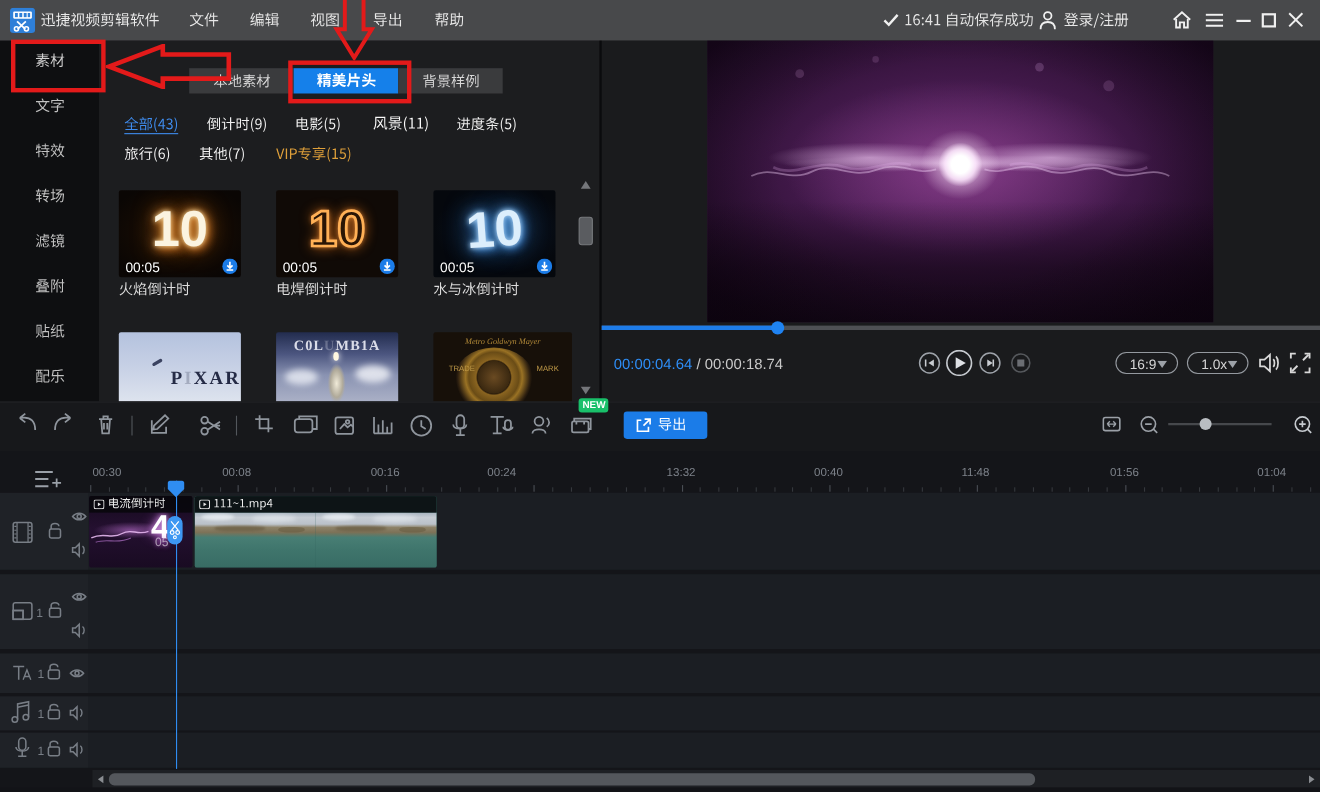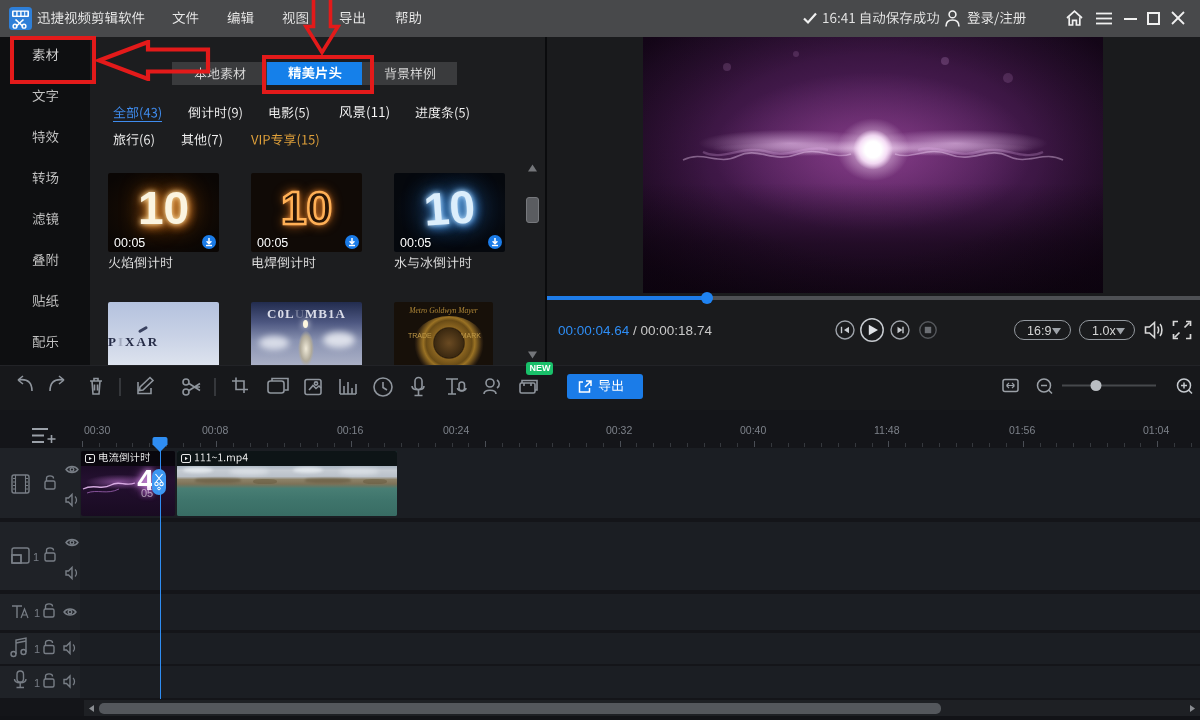--- a/index.html
+++ b/index.html
@@ -224,31 +224,31 @@
     <svg width="65" height="15" viewBox="0 -11.44 65 15">
       <path d="M5.9 -5.3V-3.4H2.7V-5.3ZM6.9 -5.3H10.2V-3.4H6.9ZM5.9 -6.2H2.7V-8.1H5.9ZM6.9 -6.2V-8.1H10.2V-6.2ZM1.6 -9V-1.7H2.7V-2.5H5.9V-1.1C5.9 0.4 6.3 0.8 7.8 0.8C8.1 0.8 10.3 0.8 10.6 0.8C12 0.8 12.3 0.1 12.5 -1.8C12.2 -1.9 11.8 -2.1 11.5 -2.3C11.4 -0.6 11.3 -0.2 10.6 -0.2C10.1 -0.2 8.2 -0.2 7.8 -0.2C7 -0.2 6.9 -0.3 6.9 -1.1V-2.5H11.2V-9H6.9V-10.9H5.9V-9Z M14.1 -8.3C14 -7.2 13.8 -5.9 13.5 -5.1L14.2 -4.8C14.6 -5.7 14.8 -7.1 14.8 -8.2ZM17.5 -8.6C17.3 -7.8 16.8 -6.7 16.5 -5.9L17.1 -5.7C17.5 -6.3 17.9 -7.4 18.3 -8.3ZM19.6 -7.8H23.8V-6.7H19.6ZM19.6 -9.6H23.8V-8.6H19.6ZM18.7 -10.4V-5.9H24.8V-10.4ZM15.4 -10.9V-6.4C15.4 -4 15.2 -1.5 13.5 0.4C13.7 0.5 14 0.9 14.2 1.1C15.1 0.1 15.7 -1.1 16 -2.4C16.5 -1.7 17.1 -0.8 17.3 -0.4L18 -1.1C17.7 -1.4 16.7 -2.9 16.2 -3.4C16.4 -4.4 16.4 -5.4 16.4 -6.4V-10.9ZM17.9 -2.6V-1.8H21.2V1H22.2V-1.8H25.5V-2.6H22.2V-4.1H25.1V-5H18.4V-4.1H21.2V-2.6Z M35.2 -9.9V-2.2H36.1V-9.9ZM37.1 -10.6V-0.4C37.1 -0.2 37 -0.1 36.8 -0.1C36.5 -0.1 35.8 -0.1 35 -0.1C35.1 0.1 35.3 0.5 35.3 0.8C36.4 0.8 37 0.8 37.4 0.6C37.8 0.5 38 0.2 38 -0.4V-10.6ZM32.7 -8.2C32.9 -7.9 33.1 -7.5 33.3 -7.1L30.9 -6.8C31.3 -7.5 31.8 -8.3 32.1 -9.2H34.6V-10H29.8V-9.2H31.1C30.8 -8.2 30.3 -7.4 30.1 -7.1C30 -6.8 29.8 -6.6 29.6 -6.6C29.7 -6.3 29.9 -5.9 29.9 -5.7C30.2 -5.8 30.6 -5.9 33.7 -6.4C33.9 -6.1 34 -5.8 34.1 -5.5L34.9 -5.9C34.6 -6.6 34 -7.7 33.4 -8.5ZM28.9 -10.9C28.3 -8.9 27.3 -6.9 26.2 -5.6C26.4 -5.3 26.7 -4.8 26.7 -4.5C27.1 -5 27.5 -5.6 27.9 -6.2V1H28.8V-8C29.2 -8.8 29.5 -9.7 29.8 -10.6ZM29.3 -0.9 29.4 0C30.9 -0.3 32.8 -0.7 34.7 -1.1L34.7 -1.9L32.4 -1.4V-3.3H34.5V-4.1H32.4V-5.6H31.5V-4.1H29.6V-3.3H31.5V-1.3Z M40.8 -10.1C41.5 -9.5 42.4 -8.6 42.8 -8L43.5 -8.7C43.1 -9.3 42.1 -10.1 41.4 -10.7ZM39.6 -6.8V-5.9H41.7V-1.2C41.7 -0.7 41.3 -0.3 41 -0.1C41.2 0.1 41.5 0.5 41.5 0.8C41.8 0.5 42.1 0.2 44.6 -1.5C44.5 -1.7 44.3 -2.1 44.3 -2.4L42.7 -1.3V-6.8ZM47.1 -10.9V-6.6H43.8V-5.6H47.1V1H48.2V-5.6H51.5V-6.6H48.2V-10.9Z M58.2 -5.9C58.9 -4.9 59.7 -3.5 60.2 -2.7L61 -3.2C60.6 -4 59.7 -5.3 59 -6.3ZM56.2 -5.2V-2.3H54V-5.2ZM56.2 -6.1H54V-8.9H56.2ZM53.1 -9.8V-0.3H54V-1.4H57.1V-9.8ZM61.9 -10.9V-8.3H57.7V-7.4H61.9V-0.4C61.9 -0.2 61.8 -0.1 61.6 -0.1C61.3 -0.1 60.3 -0.1 59.3 -0.1C59.4 0.2 59.6 0.6 59.7 0.9C61 0.9 61.8 0.9 62.3 0.7C62.7 0.6 62.9 0.3 62.9 -0.4V-7.4H64.5V-8.3H62.9V-10.9Z" fill="#dcdcdc"></path>
     </svg>
   </div>
 <div style="position:absolute;left:394.0px;top:255.5px;width:78px;height:15px">
     <svg width="78" height="15" viewBox="0 -11.44 78 15">
       <path d="M0.9 -7.6V-6.6H4.1C3.5 -4 2.2 -2.1 0.5 -1C0.7 -0.8 1.1 -0.5 1.3 -0.2C3.1 -1.5 4.7 -4 5.3 -7.4L4.7 -7.6L4.5 -7.6ZM10.6 -8.5C10 -7.6 9 -6.4 8.1 -5.6C7.7 -6.3 7.3 -7 7 -7.7V-10.9H6V-0.3C6 -0.1 5.9 -0 5.7 0C5.5 0 4.8 0 4.1 -0C4.2 0.3 4.4 0.8 4.5 1.1C5.5 1.1 6.1 1 6.5 0.8C6.9 0.7 7 0.4 7 -0.3V-5.8C8.2 -3.4 9.9 -1.4 11.9 -0.3C12.1 -0.6 12.4 -1 12.7 -1.2C11.1 -1.9 9.7 -3.3 8.6 -4.9C9.5 -5.7 10.6 -6.9 11.5 -7.9Z M13.7 -3.1V-2.2H21.9V-3.1ZM16.4 -10.6C16.1 -8.8 15.5 -6.4 15.1 -4.9L16 -4.9H16.2H23.5C23.2 -1.9 22.9 -0.6 22.4 -0.2C22.2 -0.1 22 -0 21.7 -0C21.3 -0 20.3 -0.1 19.3 -0.1C19.5 0.1 19.6 0.5 19.7 0.8C20.6 0.9 21.5 0.9 22 0.9C22.5 0.8 22.9 0.8 23.2 0.4C23.8 -0.1 24.2 -1.7 24.5 -5.4C24.6 -5.5 24.6 -5.8 24.6 -5.8H16.4C16.5 -6.6 16.7 -7.4 16.9 -8.2H24.4V-9.1H17.1L17.4 -10.5Z M26.5 -9.3C27.3 -8.8 28.3 -8 28.8 -7.5L29.4 -8.3C28.9 -8.8 27.9 -9.5 27.1 -10ZM26.5 -1.1 27.4 -0.5C28.1 -1.7 28.9 -3.2 29.5 -4.5L28.8 -5.1C28.1 -3.7 27.2 -2.1 26.5 -1.1ZM29.6 -7.6V-6.6H32C31.5 -4.2 30.4 -2.2 29 -1.2C29.2 -1 29.5 -0.7 29.6 -0.4C31.3 -1.7 32.6 -4.2 33 -7.4L32.4 -7.6L32.3 -7.6ZM37.4 -8.3C36.8 -7.6 36 -6.6 35.2 -5.9C34.9 -6.8 34.6 -7.7 34.5 -8.6V-10.9H33.4V-0.3C33.4 -0.1 33.4 0 33.2 0C33 0 32.3 0 31.6 0C31.7 0.3 31.9 0.7 31.9 1C32.9 1 33.5 1 33.9 0.8C34.3 0.6 34.5 0.3 34.5 -0.3V-5.9C35.2 -3.5 36.3 -1.6 38 -0.5C38.2 -0.8 38.5 -1.1 38.7 -1.3C37.3 -2.1 36.3 -3.4 35.5 -5.1C36.4 -5.8 37.5 -6.9 38.2 -7.8Z M48.2 -9.9V-2.2H49.1V-9.9ZM50.1 -10.6V-0.4C50.1 -0.2 50 -0.1 49.8 -0.1C49.5 -0.1 48.8 -0.1 48 -0.1C48.1 0.1 48.3 0.5 48.3 0.8C49.4 0.8 50 0.8 50.4 0.6C50.8 0.5 51 0.2 51 -0.4V-10.6ZM45.7 -8.2C45.9 -7.9 46.1 -7.5 46.3 -7.1L43.9 -6.8C44.3 -7.5 44.8 -8.3 45.1 -9.2H47.6V-10H42.8V-9.2H44.1C43.8 -8.2 43.3 -7.4 43.1 -7.1C43 -6.8 42.8 -6.6 42.6 -6.6C42.7 -6.3 42.9 -5.9 42.9 -5.7C43.2 -5.8 43.6 -5.9 46.7 -6.4C46.9 -6.1 47 -5.8 47.1 -5.5L47.9 -5.9C47.6 -6.6 47 -7.7 46.4 -8.5ZM41.9 -10.9C41.3 -8.9 40.3 -6.9 39.2 -5.6C39.4 -5.3 39.7 -4.8 39.7 -4.5C40.1 -5 40.5 -5.6 40.9 -6.2V1H41.8V-8C42.2 -8.8 42.5 -9.7 42.8 -10.6ZM42.3 -0.9 42.4 0C43.9 -0.3 45.8 -0.7 47.7 -1.1L47.7 -1.9L45.4 -1.4V-3.3H47.5V-4.1H45.4V-5.6H44.5V-4.1H42.6V-3.3H44.5V-1.3Z M53.8 -10.1C54.5 -9.5 55.4 -8.6 55.8 -8L56.5 -8.7C56.1 -9.3 55.1 -10.1 54.4 -10.7ZM52.6 -6.8V-5.9H54.7V-1.2C54.7 -0.7 54.3 -0.3 54 -0.1C54.2 0.1 54.5 0.5 54.5 0.8C54.8 0.5 55.1 0.2 57.6 -1.5C57.5 -1.7 57.3 -2.1 57.3 -2.4L55.7 -1.3V-6.8ZM60.1 -10.9V-6.6H56.8V-5.6H60.1V1H61.2V-5.6H64.5V-6.6H61.2V-10.9Z M71.2 -5.9C71.9 -4.9 72.7 -3.5 73.2 -2.7L74 -3.2C73.6 -4 72.7 -5.3 72 -6.3ZM69.2 -5.2V-2.3H67V-5.2ZM69.2 -6.1H67V-8.9H69.2ZM66.1 -9.8V-0.3H67V-1.4H70.1V-9.8ZM74.9 -10.9V-8.3H70.7V-7.4H74.9V-0.4C74.9 -0.2 74.8 -0.1 74.6 -0.1C74.3 -0.1 73.3 -0.1 72.3 -0.1C72.4 0.2 72.6 0.6 72.7 0.9C74 0.9 74.8 0.9 75.3 0.7C75.7 0.6 75.9 0.3 75.9 -0.4V-7.4H77.5V-8.3H75.9V-10.9Z" fill="#dcdcdc"></path>
     </svg>
   </div>
 <div style="position:absolute;left:108px;top:302px;width:111px;height:63px;background:linear-gradient(180deg,#b4c2de 0%,#c9d2e6 55%,#dde3ee 100%);border-radius:2px 2px 0 0">
-    <div style="position:absolute;left:0;top:32px;width:100%;text-align:left;font-size:13px;font-weight:bold;color:#252b46;font-family:'Liberation Serif',serif;letter-spacing:2px">P<span style="opacity:.25">I</span>XAR</div>
+    <div style="position:absolute;left:0;top:32px;width:100%;text-align:right;font-size:17px;font-weight:bold;color:#252b46;font-family:'Liberation Serif',serif;letter-spacing:2px">P<span style="opacity:.25">I</span>XAR</div>
     <div style="position:absolute;left:30px;top:26px;width:10px;height:3px;background:#3a4260;border-radius:2px;transform:rotate(-30deg)"></div>
   </div>
 <div style="position:absolute;left:251px;top:302px;width:111px;height:63px;background:linear-gradient(180deg,#222c4e 0%,#4c5680 32%,#8a93b2 62%,#aab0c6 100%);border-radius:2px 2px 0 0;overflow:hidden">
     <div style="position:absolute;left:0;top:4px;width:100%;text-align:center;font-size:13px;font-weight:bold;color:#dadce8;letter-spacing:1px;font-family:'Liberation Serif',serif">C0L<span style="opacity:.3">U</span>MB1A</div>
     <div style="position:absolute;left:46px;top:22px;width:18px;height:41px;background:radial-gradient(ellipse 8px 18px at 50% 60%,#f0ead8,#b0aa9a 70%,transparent);border-radius:40%"></div>
     <div style="position:absolute;left:52px;top:18px;width:5px;height:8px;background:#fff8e0;border-radius:50%;box-shadow:0 0 6px #fff"></div>
     <div style="position:absolute;left:8px;top:34px;width:30px;height:14px;background:#d8dce8;border-radius:50%;filter:blur(3px)"></div>
     <div style="position:absolute;left:72px;top:30px;width:32px;height:16px;background:#dde0ea;border-radius:50%;filter:blur(3px)"></div>
   </div>
-<div style="position:absolute;left:394px;top:302px;width:99px;height:63px;background:#171009;border-radius:2px 2px 0 0;overflow:hidden">
+<div style="position:absolute;left:394px;top:302px;width:126px;height:63px;background:#171009;border-radius:2px 2px 0 0;overflow:hidden">
     <div style="position:absolute;left:18px;top:14px;width:74px;height:60px;border-radius:50%;background:radial-gradient(circle at 50% 45%,#201408 30%,#8a6420 33%,#6a4c16 46%,#9a7224 52%,#2e2010 66%,#171009 70%)"></div>
     <div style="position:absolute;left:0;top:4px;width:100%;text-align:center;font-size:7.5px;color:#b08838;font-style:italic;font-family:'Liberation Serif',serif">Metro Goldwyn Mayer</div>
     <div style="position:absolute;left:14px;top:30px;font-size:7px;color:#c09a48">TRADE</div>
     <div style="position:absolute;right:12px;top:30px;font-size:7px;color:#c09a48">MARK</div>
     <div style="position:absolute;left:40px;top:26px;width:30px;height:30px;border-radius:50%;background:radial-gradient(circle,#6a4a22,#3a2810 70%)"></div>
   </div>
 <svg class="abs" style="left:526px;top:163px" width="13" height="10" viewBox="0 0 13 10">
     <path d="M2 8.5 H11 L6.5 1.5 Z" fill="#74767a"></path>
   </svg>
 <div style="position:absolute;left:526px;top:197px;width:13px;height:26px;background:#5a5c60;border-radius:3px;border:1px solid #77797d"></div>
@@ -373,21 +373,21 @@
 </svg>
 <div style="position:absolute;left:0;top:410px;width:1200px;height:310px;background:#141519"></div>
 <svg class="abs" style="left:31px;top:426px" width="27" height="19" viewBox="0 0 27 19" fill="none" stroke="#9aa0a8" stroke-width="1.8">
 <path d="M1 3 H17 M1 9.5 H13 M1 16 H13"></path>
     <path d="M20.5 9 V17 M16.5 13 H24.5" stroke-width="1.6"></path>
   </svg>
 <div class="abs" style="left:84px;top:424px;width:60px;font-size:10.5px;color:#7d828a">00:30</div>
 <div class="abs" style="left:202px;top:424px;width:60px;font-size:10.5px;color:#7d828a">00:08</div>
 <div class="abs" style="left:337px;top:424px;width:60px;font-size:10.5px;color:#7d828a">00:16</div>
 <div class="abs" style="left:443px;top:424px;width:60px;font-size:10.5px;color:#7d828a">00:24</div>
-<div class="abs" style="left:606px;top:424px;width:60px;font-size:10.5px;color:#7d828a">00:32</div>
+<div class="abs" style="left:606px;top:424px;width:60px;font-size:10.5px;color:#7d828a">13:32</div>
 <div class="abs" style="left:740px;top:424px;width:60px;font-size:10.5px;color:#7d828a">00:40</div>
 <div class="abs" style="left:874px;top:424px;width:60px;font-size:10.5px;color:#7d828a">11:48</div>
 <div class="abs" style="left:1009px;top:424px;width:60px;font-size:10.5px;color:#7d828a">01:56</div>
 <div class="abs" style="left:1143px;top:424px;width:60px;font-size:10.5px;color:#7d828a">01:04</div>
 <div class="abs" style="left:82.0px;top:441px;width:1px;height:6px;background:#4a4e55"></div>
 <div class="abs" style="left:98.8px;top:443px;width:1px;height:4px;background:#35383d"></div>
 <div class="abs" style="left:115.6px;top:443px;width:1px;height:4px;background:#35383d"></div>
 <div class="abs" style="left:132.4px;top:443px;width:1px;height:4px;background:#35383d"></div>
 <div class="abs" style="left:149.2px;top:443px;width:1px;height:4px;background:#35383d"></div>
 <div class="abs" style="left:166.0px;top:443px;width:1px;height:4px;background:#35383d"></div>

